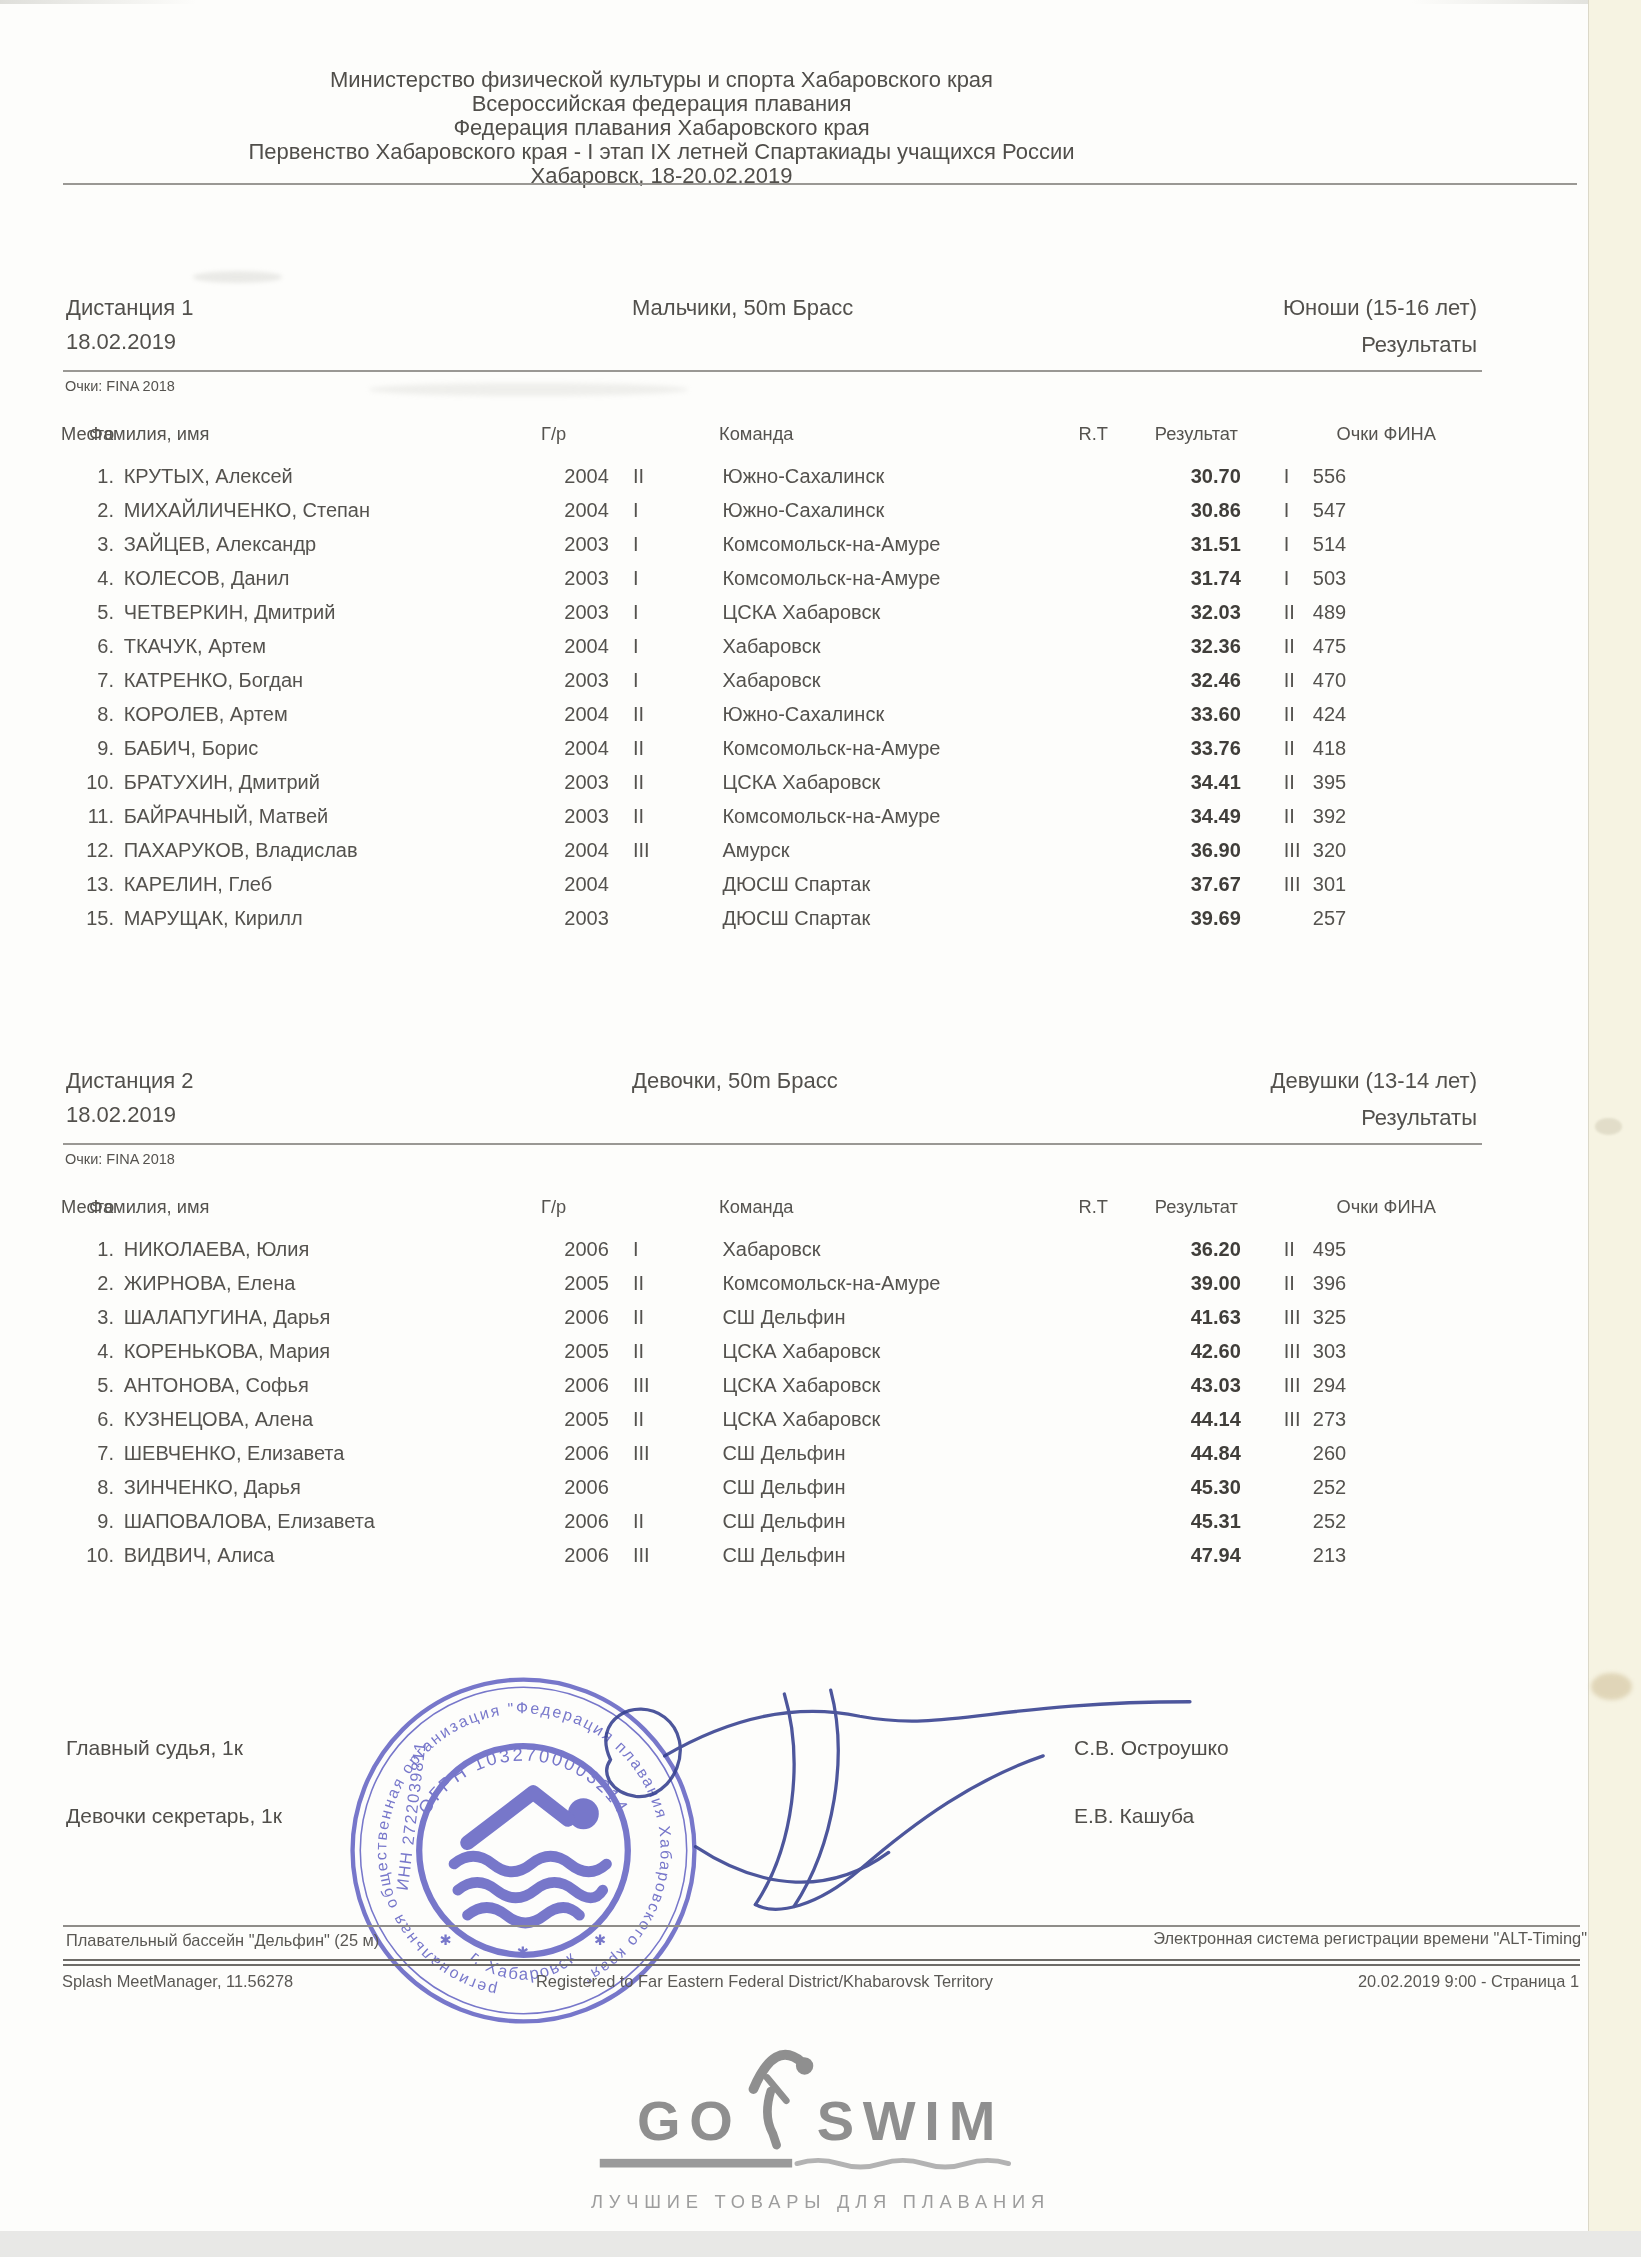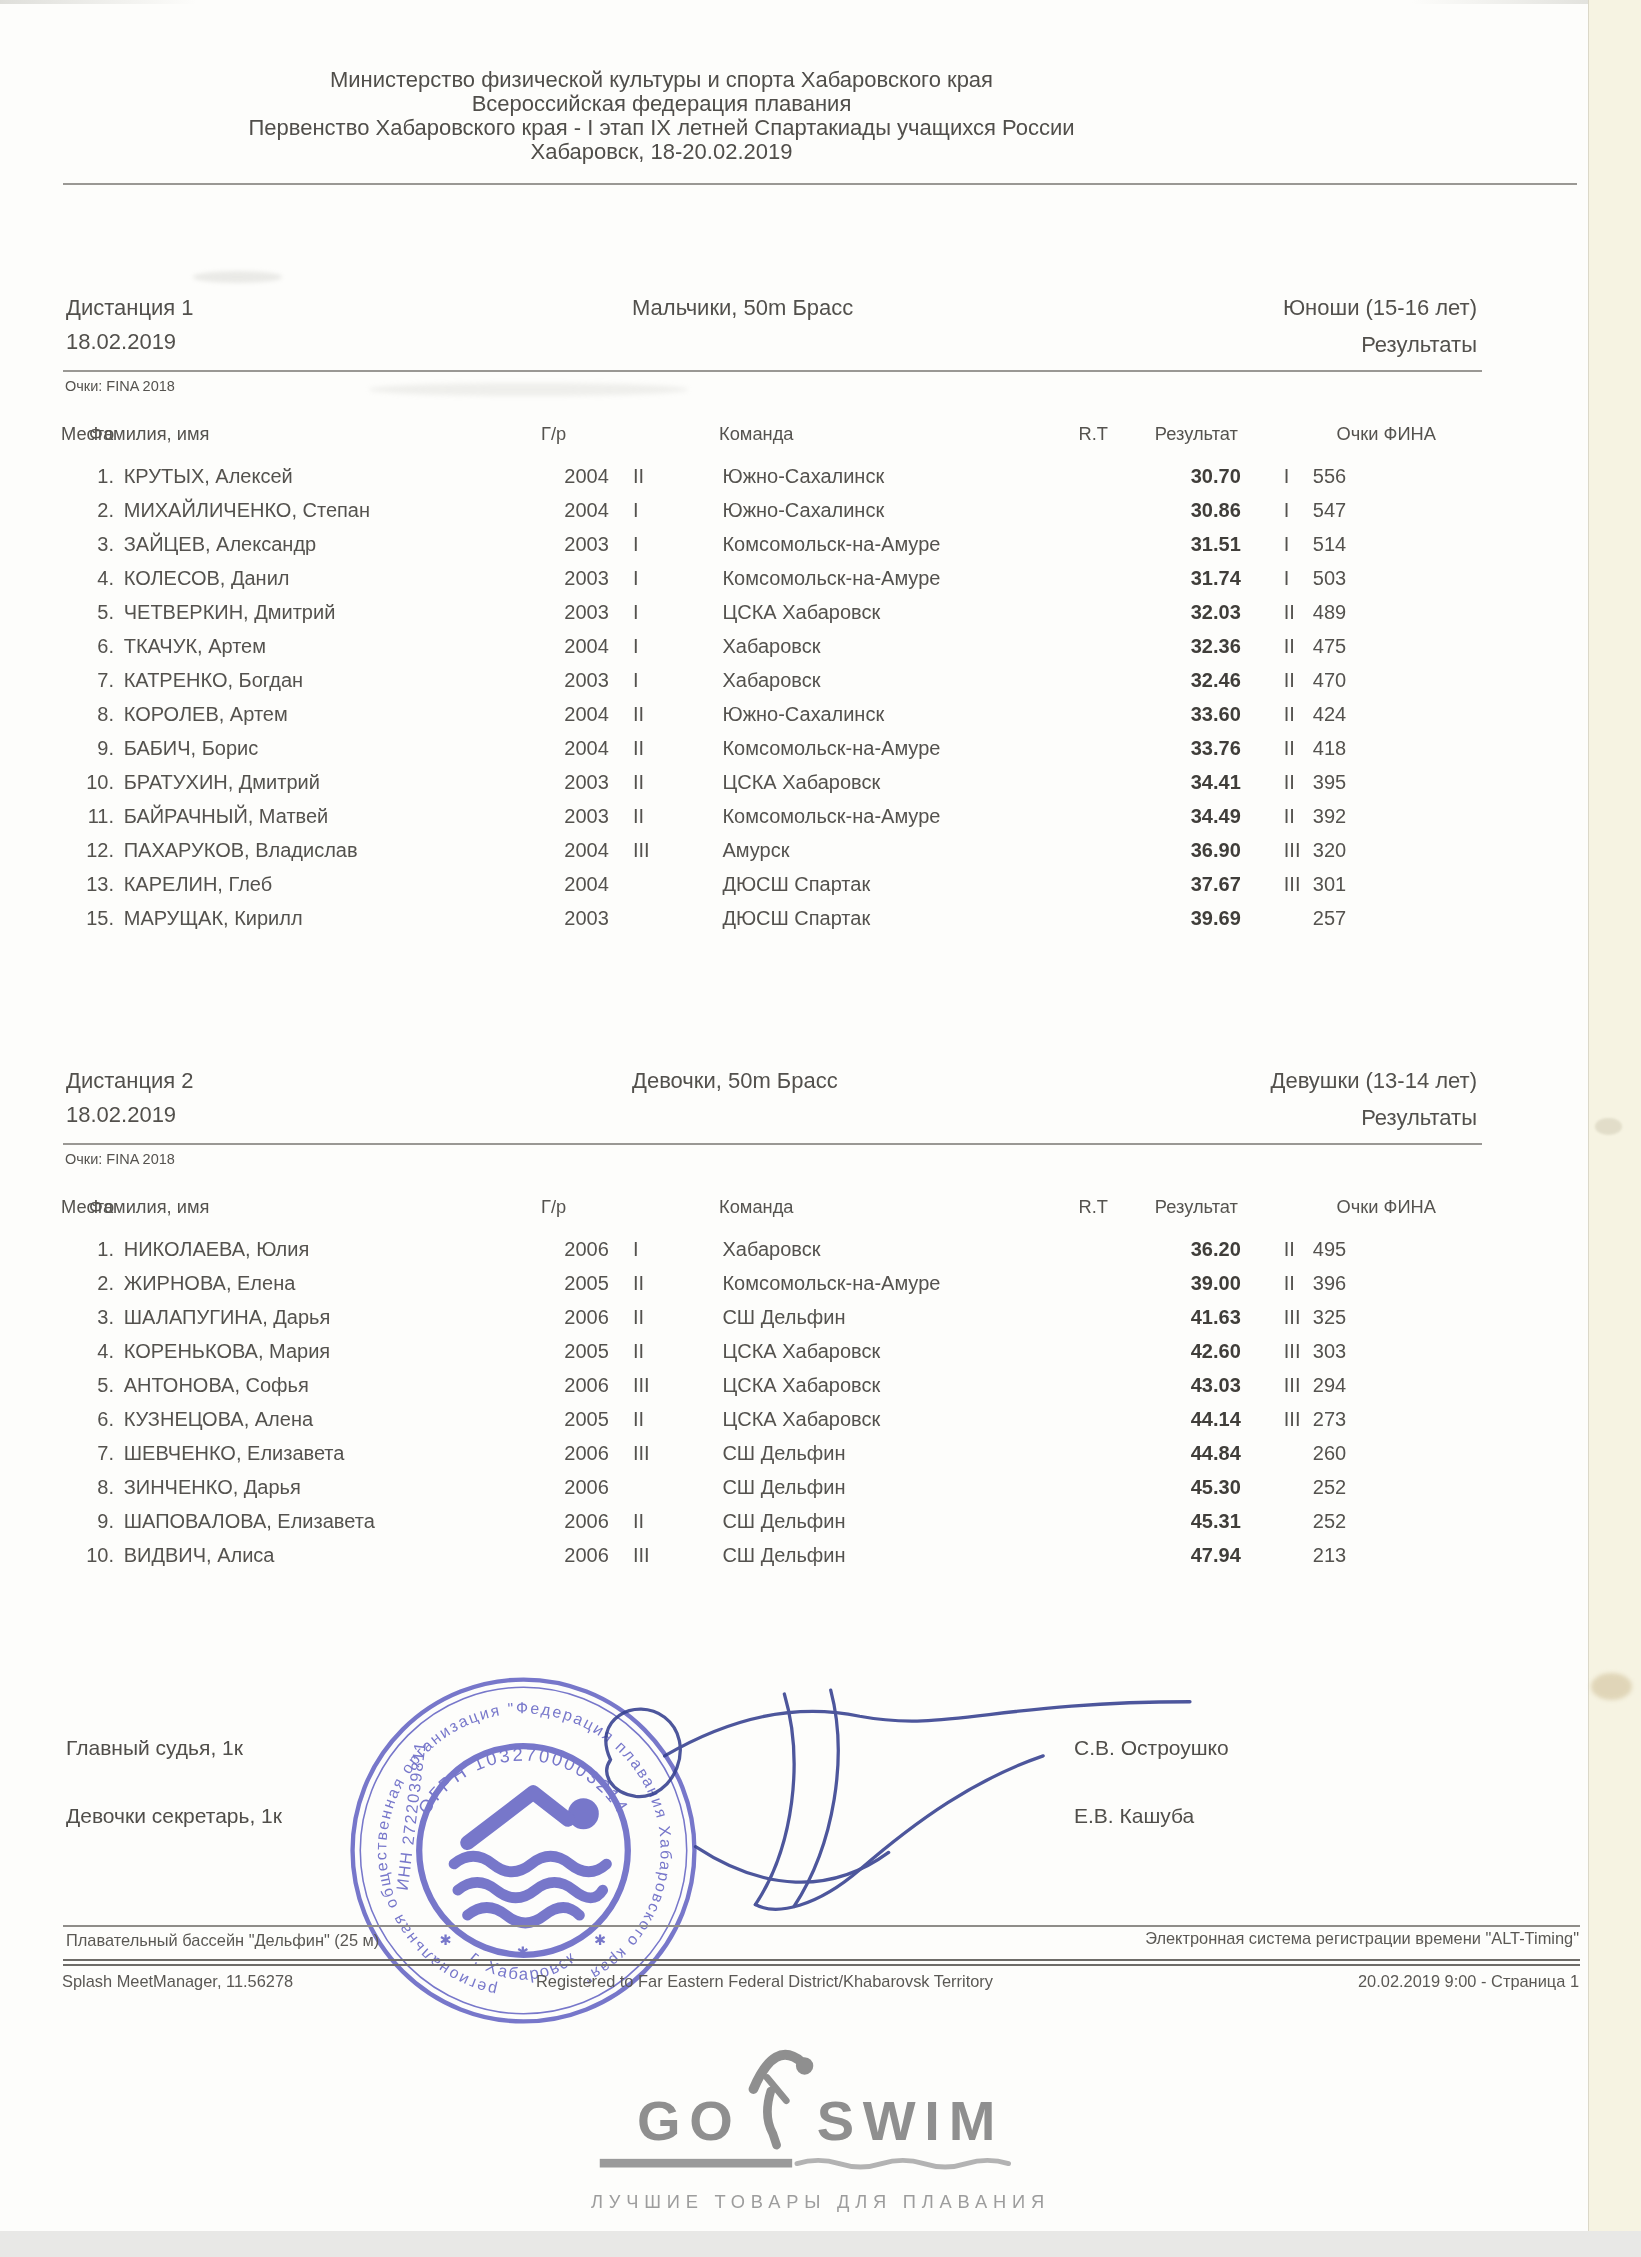--- a/index.html
+++ b/index.html
@@ -64,21 +64,21 @@
   
   .stamp-svg{position:absolute;left:340px;top:1667px;opacity:.82;}
   .sign-svg{position:absolute;left:541px;top:1663px;opacity:.88;}
 
   
   .f-rule1{left:63px;top:1925px;width:1517px;background:#8f8d89;}
   .f-rule2a{left:63px;top:1959px;width:1517px;background:#6e6c68;}
   .f-rule2b{left:63px;top:1964px;width:1517px;background:#6e6c68;}
   .f-text{position:absolute;font-size:16.4px;color:#5a5854;white-space:nowrap;}
   .f-venue{left:66px;top:1931px;}
-  .f-timing{right:62px;top:1929px;}
+  .f-timing{right:54px;top:1929px;}
   .f-soft{left:62px;top:1972px;}
   .f-reg{left:536px;top:1972px;}
   .f-page{right:62px;top:1972px;}
 
   
   .logo{position:absolute;left:0;top:2033px;width:1641px;display:flex;flex-direction:column;align-items:center;}
   .logo-row{display:flex;align-items:flex-end;}
   .logo-word{font-size:56px;font-weight:bold;letter-spacing:8.7px;color:#8f8f8f;line-height:1;}
   .logo-swimmer{margin:0 -3.9px -1.9px -3.9px;}
   .logo-ground{margin-top:5.8px;}
@@ -93,20 +93,21 @@
   <div class="bottom-noise"></div>
   <div class="edge-strip"></div>
   <div class="smudge smudge1"></div>
   <div class="smudge smudge2"></div>
   <div class="smudge smudge3"></div>
   <div class="smudge smudge4"></div>
 
   <div class="doc-header">
     <div>Министерство физической культуры и спорта Хабаровского края</div>
     <div>Всероссийская федерация плавания</div>
+    <div>Федерация плавания Хабаровского края</div>
     <div>Первенство Хабаровского края - I этап IX летней Спартакиады учащихся России</div>
     <div>Хабаровск, 18-20.02.2019</div>
   </div>
   <div class="rule rule-top"></div>
 
   <section class="results-section" style="top:295px">
     <div class="sec-distance">Дистанция 1</div>
     <div class="sec-date">18.02.2019</div>
     <div class="sec-event">Мальчики, 50m Брасс</div>
     <div class="sec-right">

